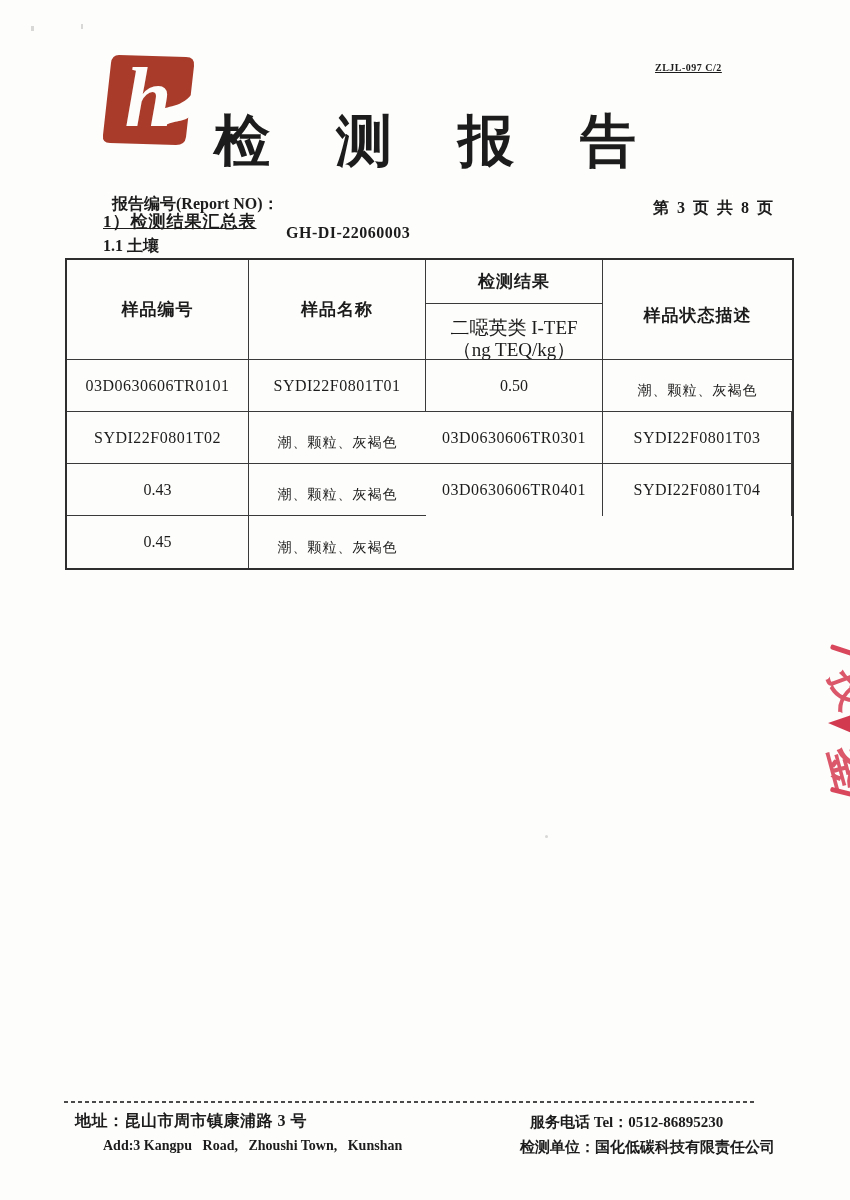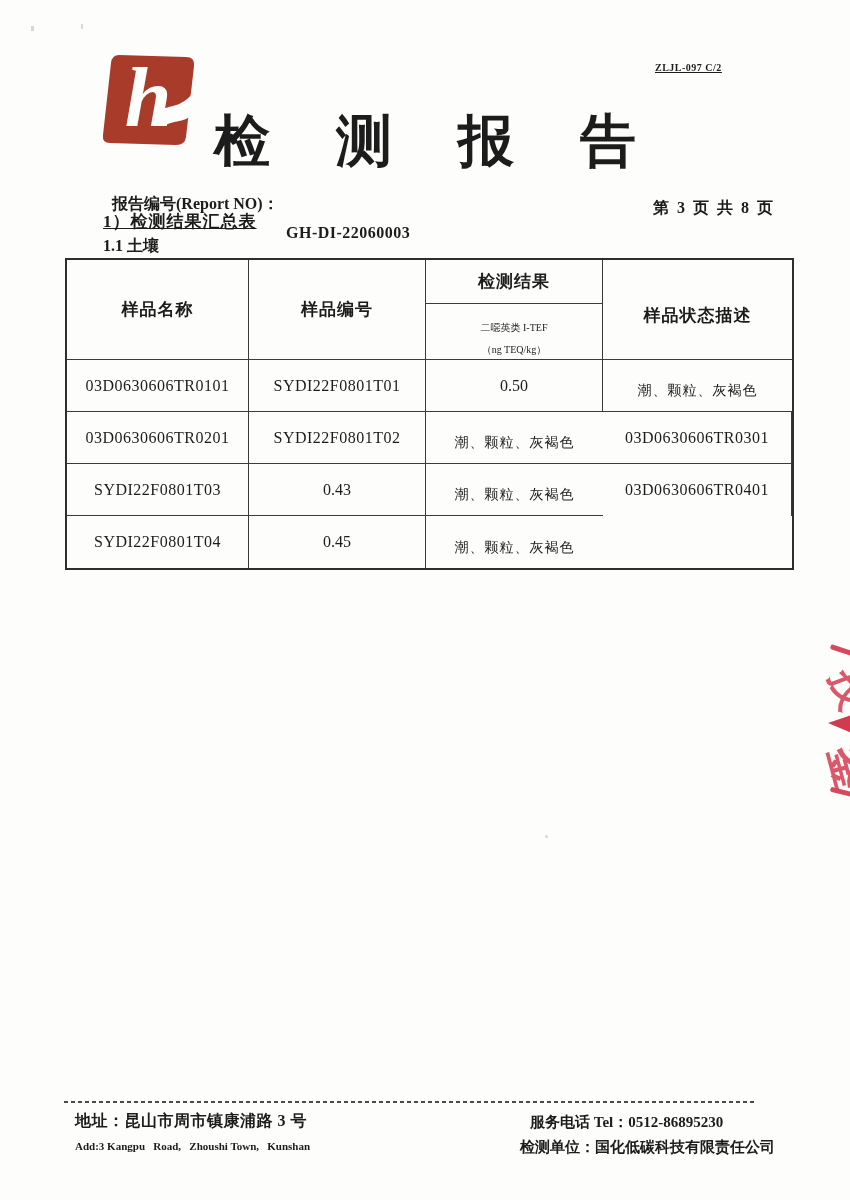--- a/index.html
+++ b/index.html
@@ -109,21 +109,21 @@
     font-weight: bold;
     font-size: 17px;
     letter-spacing: 1px;
   }
   .result-header-sub {
     flex: 1 1 auto;
     display: flex;
     flex-direction: column;
     align-items: center;
     justify-content: center;
-    font-size: 10px;
+    font-size: 19px;
     line-height: 22px;
   }
   .cell.mono-ish { letter-spacing: 0.5px; }
   .cell.status { font-size: 14px; letter-spacing: 1px; }
 
   
   .seal-area { position: absolute; right: 0; top: 640px; width: 30px; height: 170px; }
   .seal-frag {
     position: absolute;
     color: #d8475c;
@@ -170,21 +170,21 @@
     left: 64px; top: 1101px;
     width: 690px; height: 2px;
     background: repeating-linear-gradient(90deg, #4a4a4a 0 4px, transparent 4px 7px);
   }
   .footer-left {
     position: absolute;
     left: 75px; top: 1108px;
     font-weight: bold;
   }
   .footer-addr-cn { font-size: 16px; line-height: 26px; letter-spacing: 0.5px; }
-  .footer-addr-en { font-size: 11px; line-height: 24px; white-space: pre; }
+  .footer-addr-en { font-size: 14px; line-height: 24px; white-space: pre; margin-left: 28px; }
   .footer-right {
     position: absolute;
     left: 520px; top: 1110px;
     font-weight: bold;
   }
   .footer-tel  { font-size: 15px; line-height: 25px; padding-left: 10px; }
   .footer-unit { font-size: 15px; line-height: 25px; }
 
   
   .speck { position: absolute; background: #b9b9b9; opacity: 0.55; }
@@ -215,37 +215,36 @@
     <span class="report-no-label">报告编号(Report NO)：</span>
     <span class="report-no-value">GH-DI-22060003</span>
     <span class="page-indicator">第 3 页 共 8 页</span>
   </div>
 
   <div class="section-heading">1）检测结果汇总表</div>
   <div class="section-subheading">1.1 土壤</div>
 
   <div class="result-table">
 
+    <div class="cell header">样品编号</div>
     <div class="cell header">样品名称</div>
-    <div class="cell header">样品编号</div>
     <div class="result-header-cell">
       <div class="result-header-top">检测结果</div>
       <div class="result-header-sub">
         <span>二噁英类 I-TEF</span>
         <span>（ng TEQ/kg）</span>
       </div>
     </div>
     <div class="cell header last-col">样品状态描述</div>
 
     <div class="cell mono-ish">03D0630606TR0101</div>
     <div class="cell mono-ish">SYDI22F0801T01</div>
     <div class="cell">0.50</div>
     <div class="cell status last-col">潮、颗粒、灰褐色</div>
 
-    <div class="cell mono-ish">03D0630606TR0201</div>
     <div class="cell mono-ish">SYDI22F0801T02</div>
     <div class="cell status last-col">潮、颗粒、灰褐色</div>
 
     <div class="cell mono-ish">03D0630606TR0301</div>
     <div class="cell mono-ish">SYDI22F0801T03</div>
     <div class="cell">0.43</div>
     <div class="cell status last-col">潮、颗粒、灰褐色</div>
 
     <div class="cell mono-ish last-row">03D0630606TR0401</div>
     <div class="cell mono-ish last-row">SYDI22F0801T04</div>

